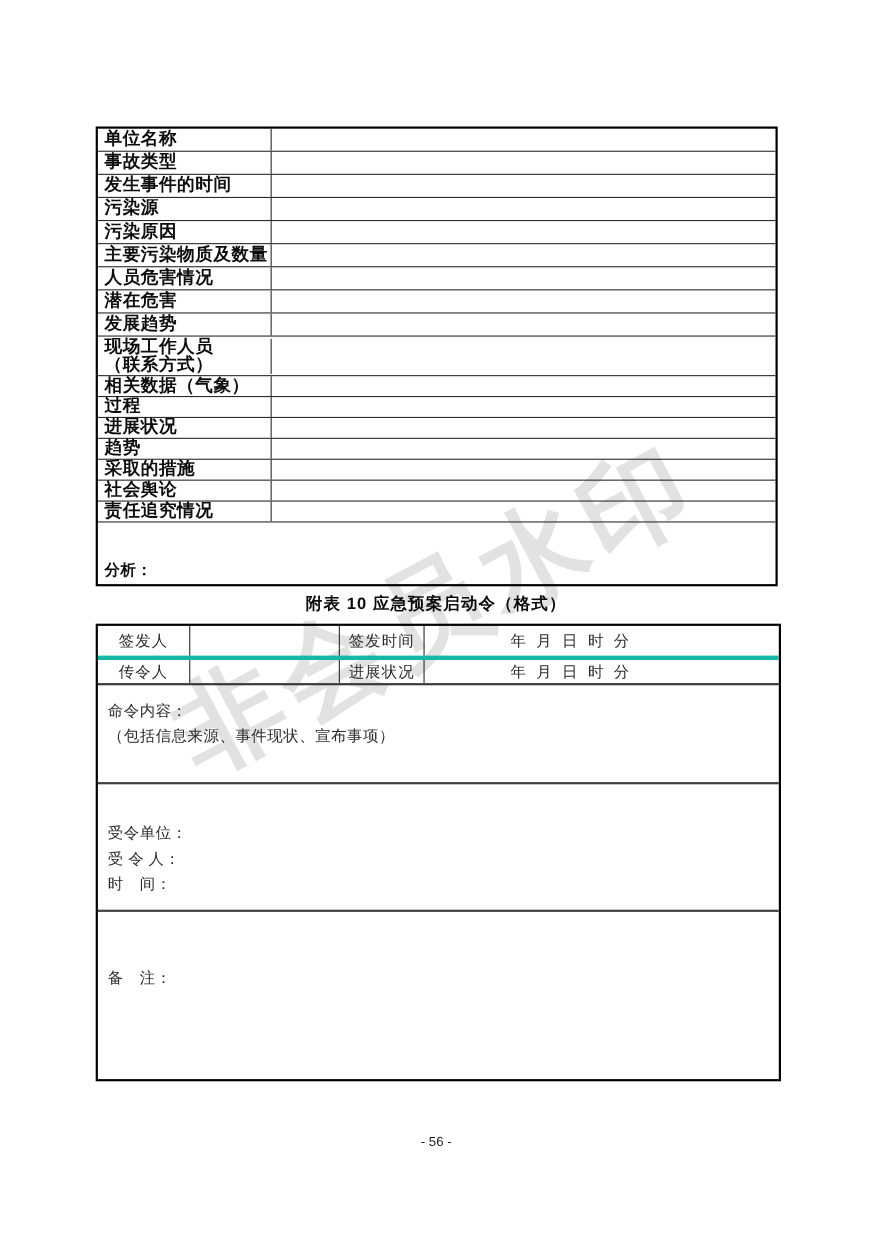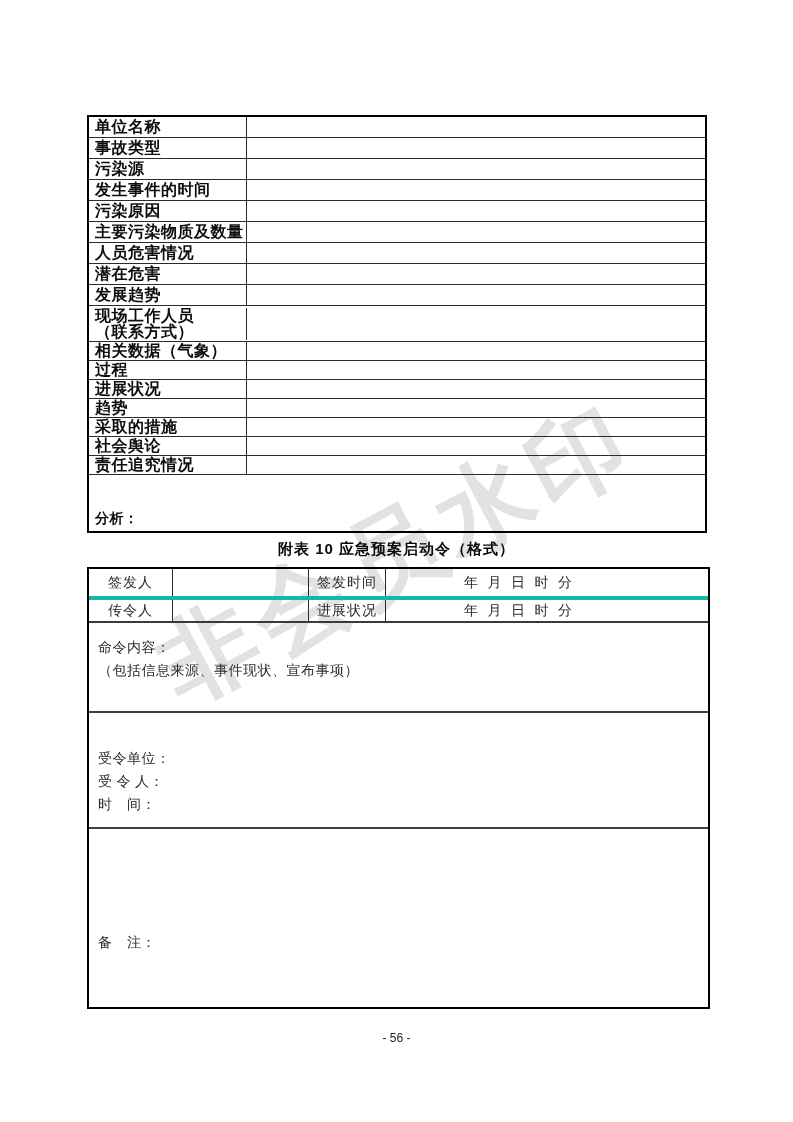--- a/index.html
+++ b/index.html
@@ -68,45 +68,45 @@
     border-right:1px solid #2b2b2b;
     display:flex; align-items:center; justify-content:center;
     letter-spacing:1px;
   }
   .t10-cell:last-child { border-right:none; }
   .t10-time-value { padding-right:55px; letter-spacing:3px; }
   .t10-block { border-bottom:2px solid #3f3f3f; padding-left:9px; line-height:23px; letter-spacing:0.5px; }
   .t10-block:last-child { border-bottom:none; }
   .blk-command  { height:90px;  padding-top:13px; }
   .blk-receiver { height:116px; padding-top:34px; }
-  .blk-remark   { height:152px; padding-top:76px;margin-top:26px; }
+  .blk-remark   { height:152px; padding-top:50px; }
 </style>
 </head>
 <body>
 
 <div class="page">
 
   <div class="watermark">非会员水印</div>
 
 
   <div class="t9">
     <div class="t9-row h21">
       <div class="t9-label">单位名称</div>
       <div class="t9-value"></div>
     </div>
     <div class="t9-row h21">
       <div class="t9-label">事故类型</div>
       <div class="t9-value"></div>
     </div>
     <div class="t9-row h21">
-      <div class="t9-label">污染源</div>
+      <div class="t9-label">发生事件的时间</div>
       <div class="t9-value"></div>
     </div>
     <div class="t9-row h21">
-      <div class="t9-label">发生事件的时间</div>
+      <div class="t9-label">污染源</div>
       <div class="t9-value"></div>
     </div>
     <div class="t9-row h21">
       <div class="t9-label">污染原因</div>
       <div class="t9-value"></div>
     </div>
     <div class="t9-row h21">
       <div class="t9-label">主要污染物质及数量</div>
       <div class="t9-value"></div>
     </div>

